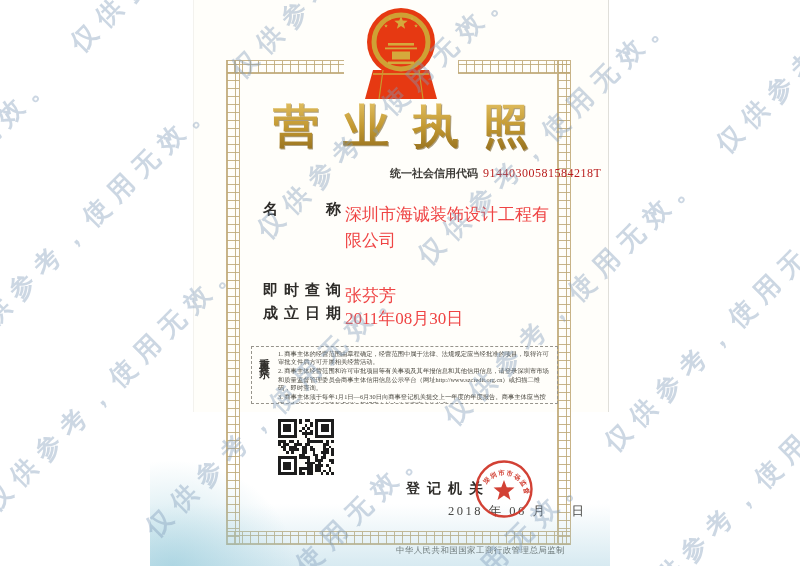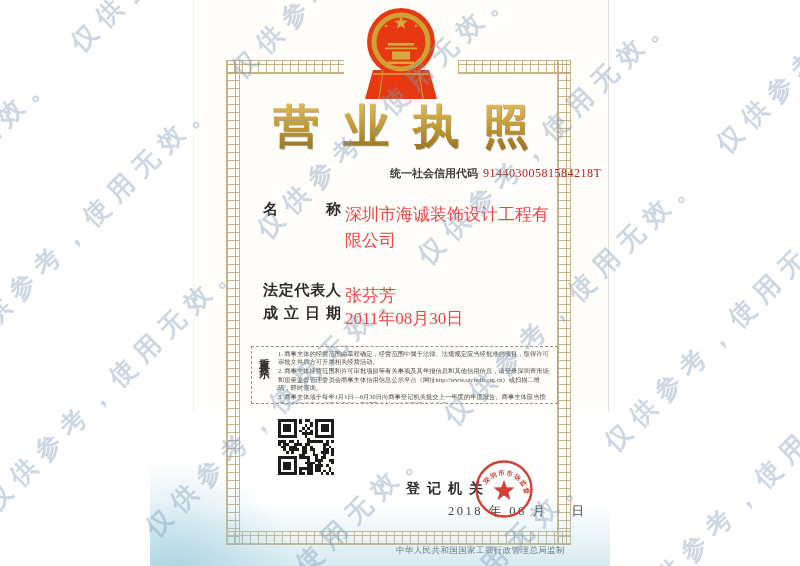--- a/index.html
+++ b/index.html
@@ -104,21 +104,21 @@
 
     <div class="credit">
       <span>统一社会信用代码</span><span class="code">91440300581584218T</span>
     </div>
 
     <div class="field-row" style="top:200px">
       <span class="field-label">名称</span>
       <span class="field-value">深圳市海诚装饰设计工程有限公司</span>
     </div>
     <div class="field-row" style="top:281px">
-      <span class="field-label">法定代表人</span>
+      <span class="field-label">即时查询</span>
       <span class="field-value">张芬芳</span>
     </div>
     <div class="field-row" style="top:304px">
       <span class="field-label">成立日期</span>
       <span class="field-value">2011年08月30日</span>
     </div>
 
     <div class="notice">
       <div class="notice-label">重要提示</div>
       <div class="notice-body">

